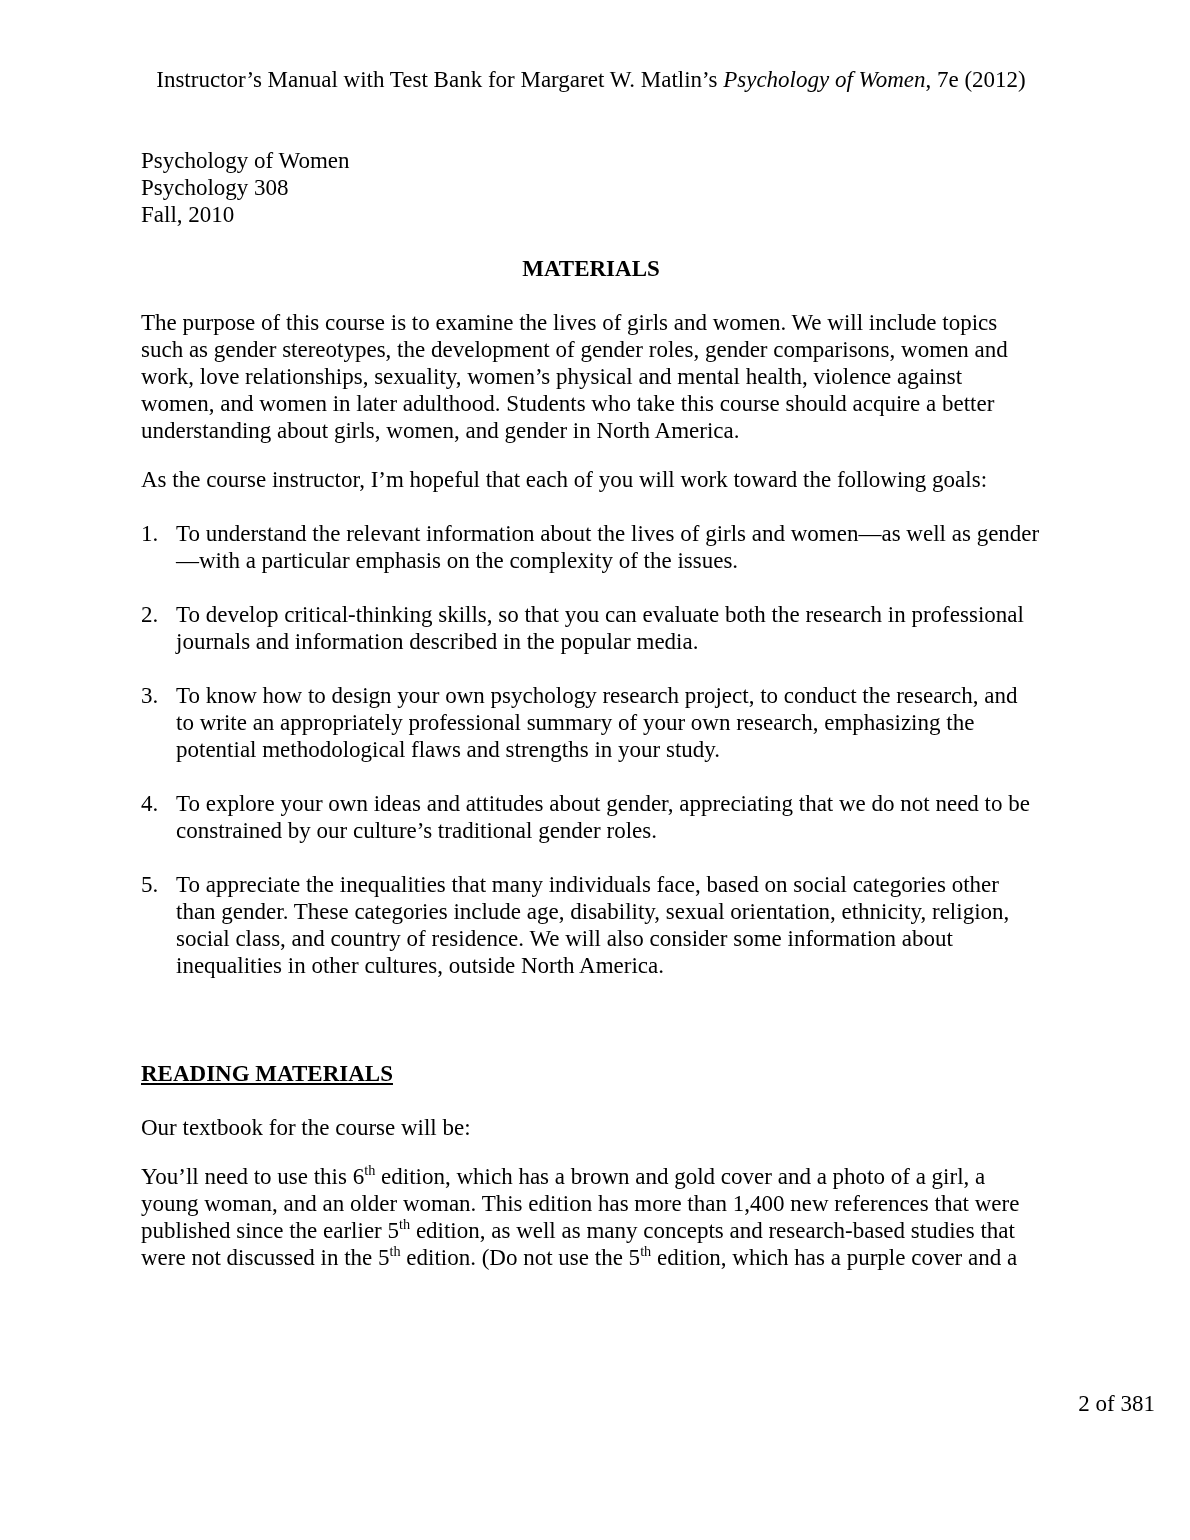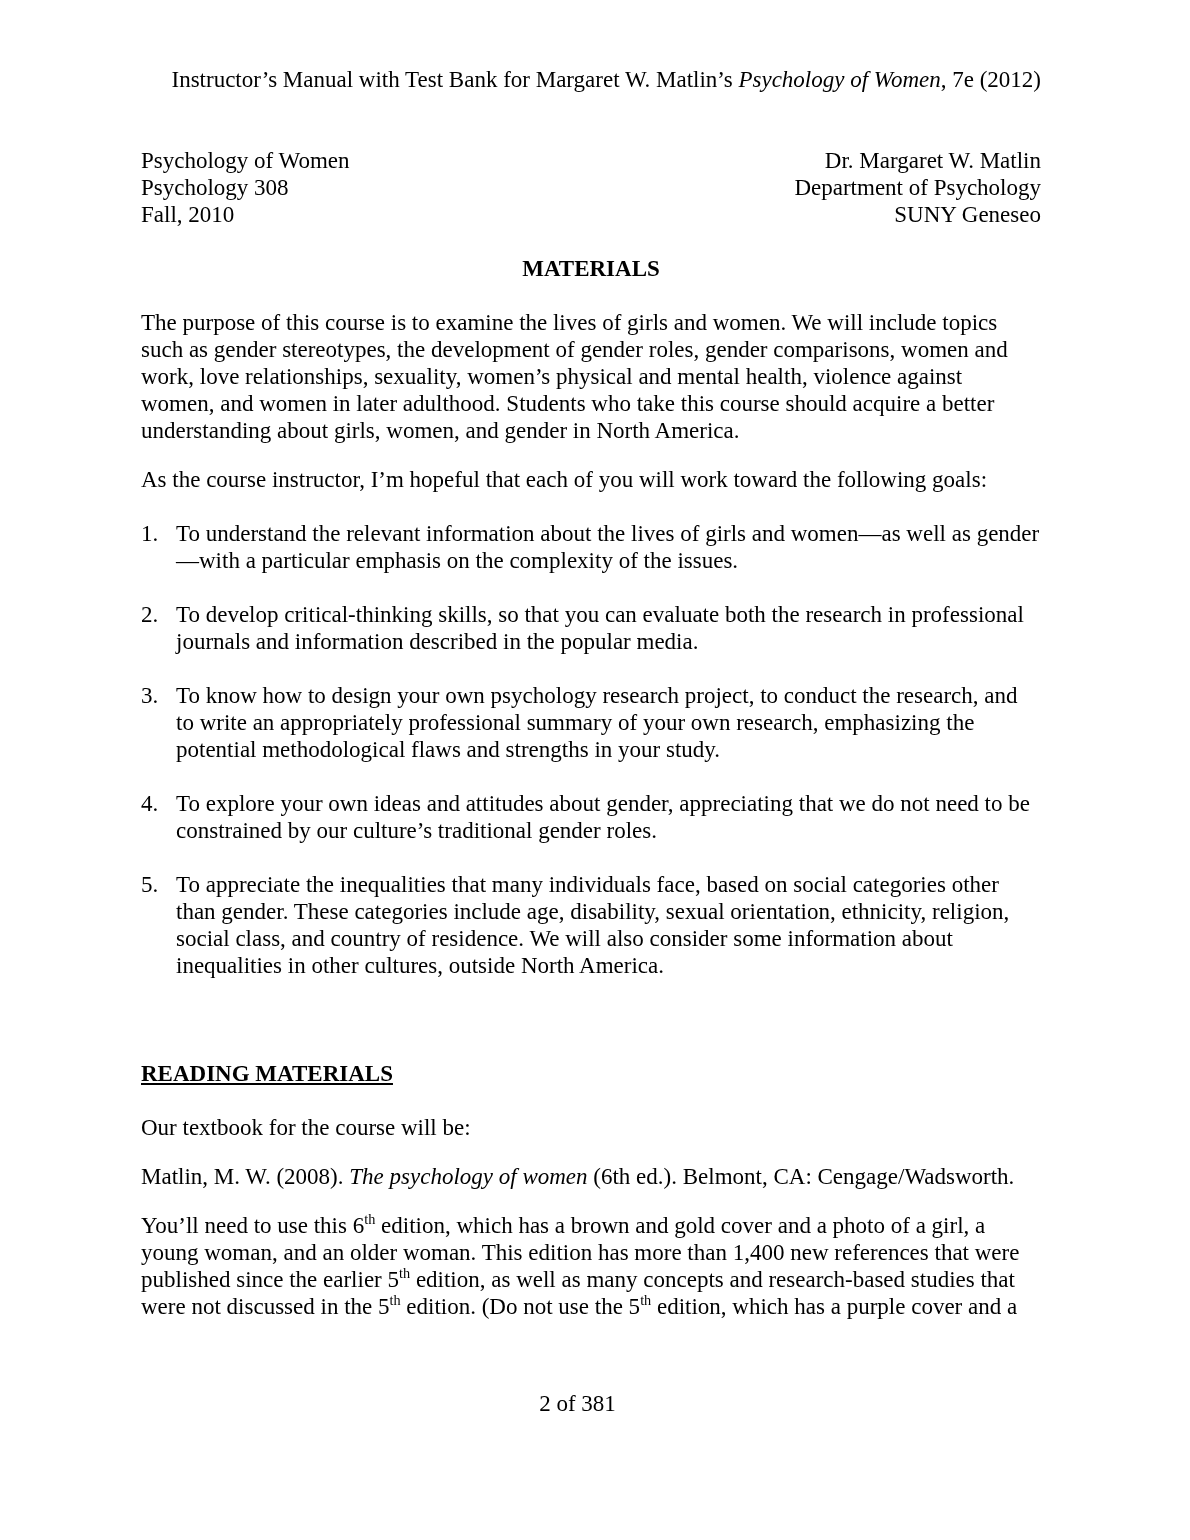--- a/index.html
+++ b/index.html
@@ -16,21 +16,21 @@
     font-size: 23px;
     line-height: 27px;
   }
   .page {
     position: absolute;
     top: 66px;
     left: 141px;
     width: 900px;
   }
   .doc-header {
-    text-align: right;
+    text-align: center;
     margin-bottom: 54px;
   }
   .info-block {
     display: flex;
     justify-content: space-between;
     margin-bottom: 27px;
   }
   .info-left { text-align: left; }
   .info-right { text-align: right; }
   .doc-title {
@@ -64,40 +64,35 @@
   .sup {
     font-size: 62%;
     vertical-align: super;
     line-height: 0;
   }
   .doc-footer {
     position: absolute;
     top: 1390px;
     left: 0;
     width: 1155px;
-    text-align: center;
+    text-align: right;
   }
 </style>
 </head>
 <body>
 
 <div class="page">
 
   <div class="doc-header"><span>Instructor’s Manual with Test Bank for Margaret W. Matlin’s </span><span class="italic">Psychology of Women</span><span>, 7e (2012)</span></div>
 
   <div class="info-block">
     <div class="info-left">
       <div>Psychology of Women</div>
       <div>Psychology 308</div>
       <div>Fall, 2010</div>
-    </div>
-    <div class="info-right">
-      <div>Dr. Margaret W. Matlin</div>
-      <div>Department of Psychology</div>
-      <div>SUNY Geneseo</div>
     </div>
   </div>
 
   <div class="doc-title">MATERIALS</div>
 
   <div class="section">
     <div class="para">The purpose of this course is to examine the lives of girls and women. We will include topics such as gender stereotypes, the development of gender roles, gender comparisons, women and work, love relationships, sexuality, women’s physical and mental health, violence against women, and women in later adulthood. Students who take this course should acquire a better understanding about girls, women, and gender in North America.</div>
     <div class="para">As the course instructor, I’m hopeful that each of you will work toward the following goals:</div>
 
     <div class="goals">
@@ -120,19 +115,18 @@
       <div class="goal">
         <span class="num">5.</span>
         <span class="gtext">To appreciate the inequalities that many individuals face, based on social categories other than gender. These categories include age, disability, sexual orientation, ethnicity, religion, social class, and country of residence. We will also consider some information about inequalities in other cultures, outside North America.</span>
       </div>
     </div>
   </div>
 
   <div class="section reading-section">
     <div class="section-heading">READING MATERIALS</div>
     <div class="para">Our textbook for the course will be:</div>
-    <div class="para"><span>Matlin, M. W. (2008). </span><span class="italic">The psychology of women</span><span> (6th ed.). Belmont, CA: Cengage/Wadsworth.</span></div>
     <div class="para"><span>You’ll need to use this 6</span><span class="sup">th</span><span> edition, which has a brown and gold cover and a photo of a girl, a young woman, and an older woman. This edition has more than 1,400 new references that were published since the earlier 5</span><span class="sup">th</span><span> edition, as well as many concepts and research-based studies that were not discussed in the 5</span><span class="sup">th</span><span> edition. (Do not use the 5</span><span class="sup">th</span><span> edition, which has a purple cover and a</span></div>
   </div>
 
 </div>
 
 <div class="doc-footer">2 of 381</div>
 
 </body></html>

